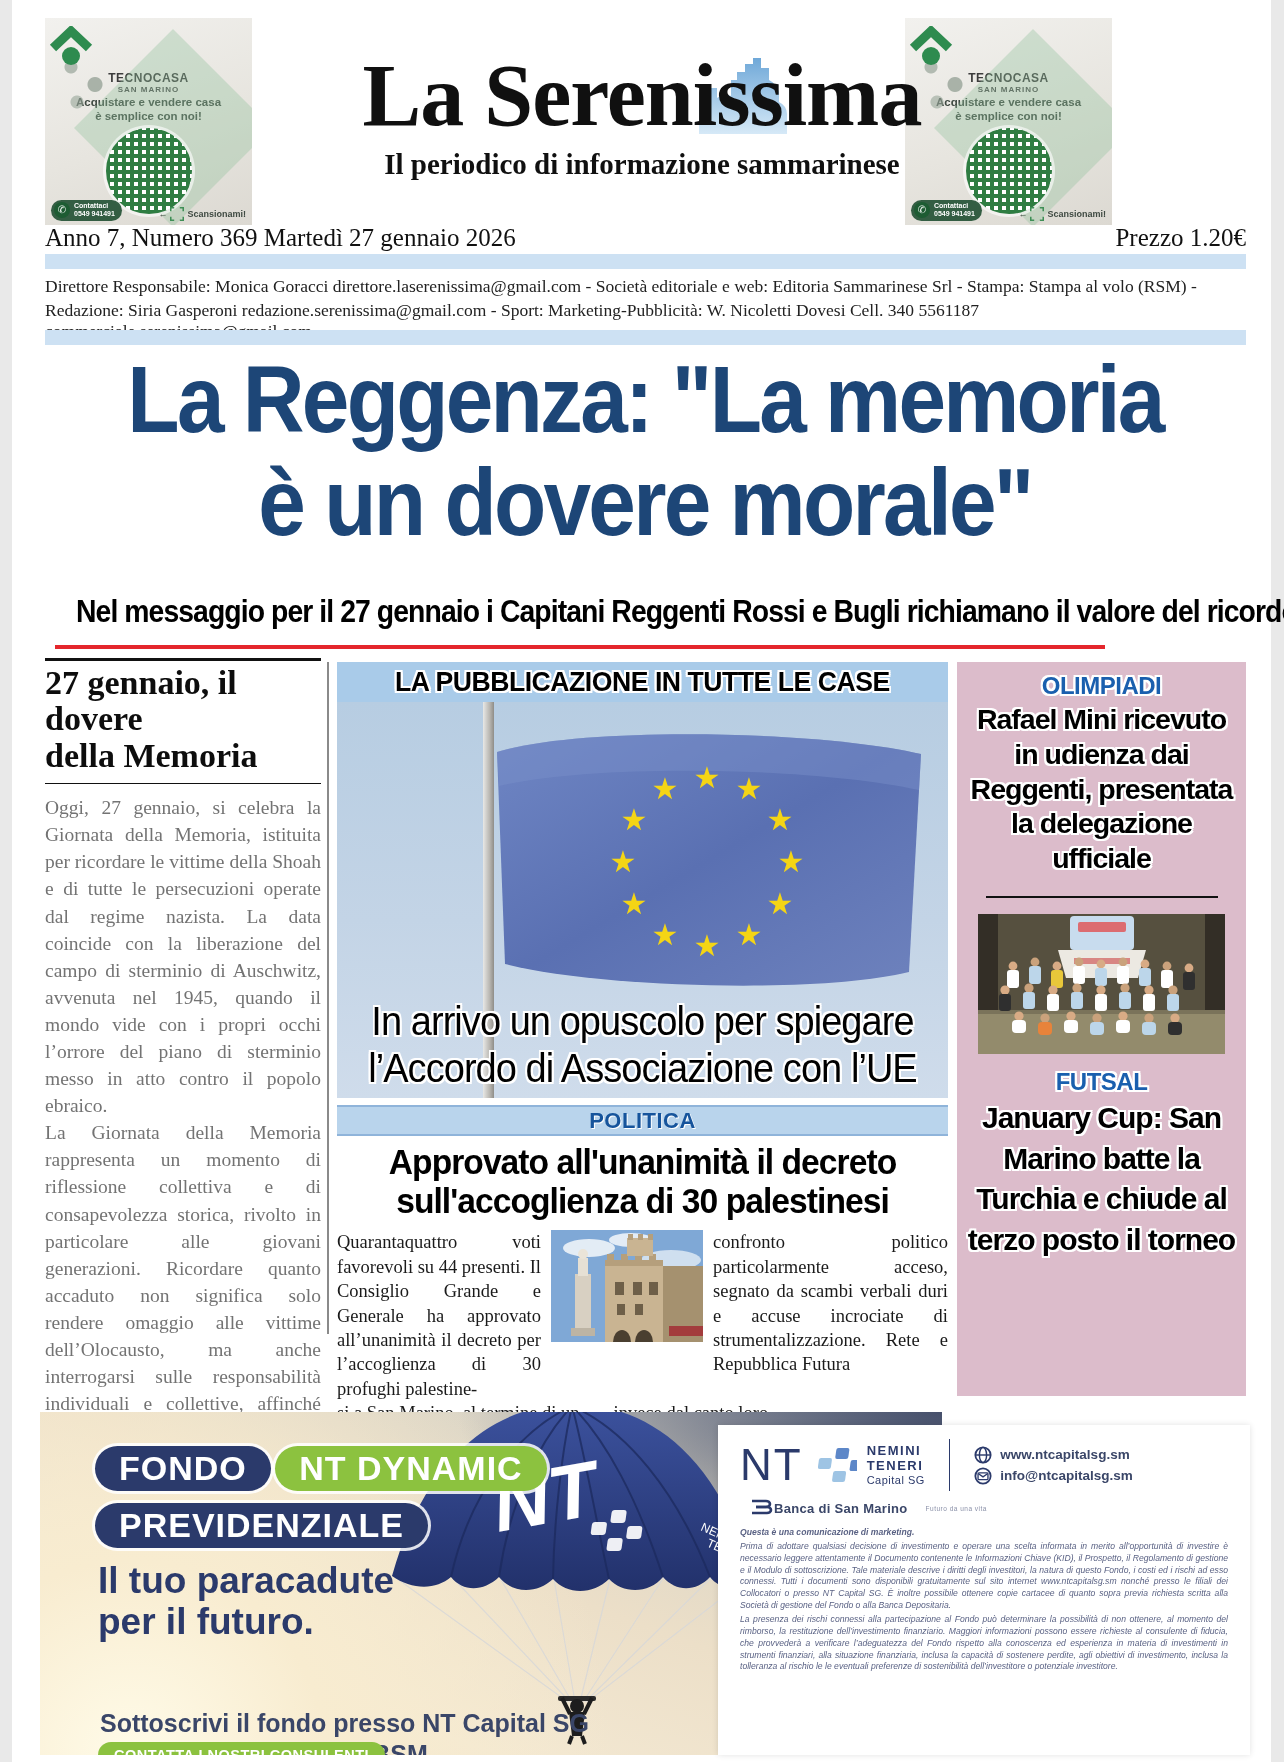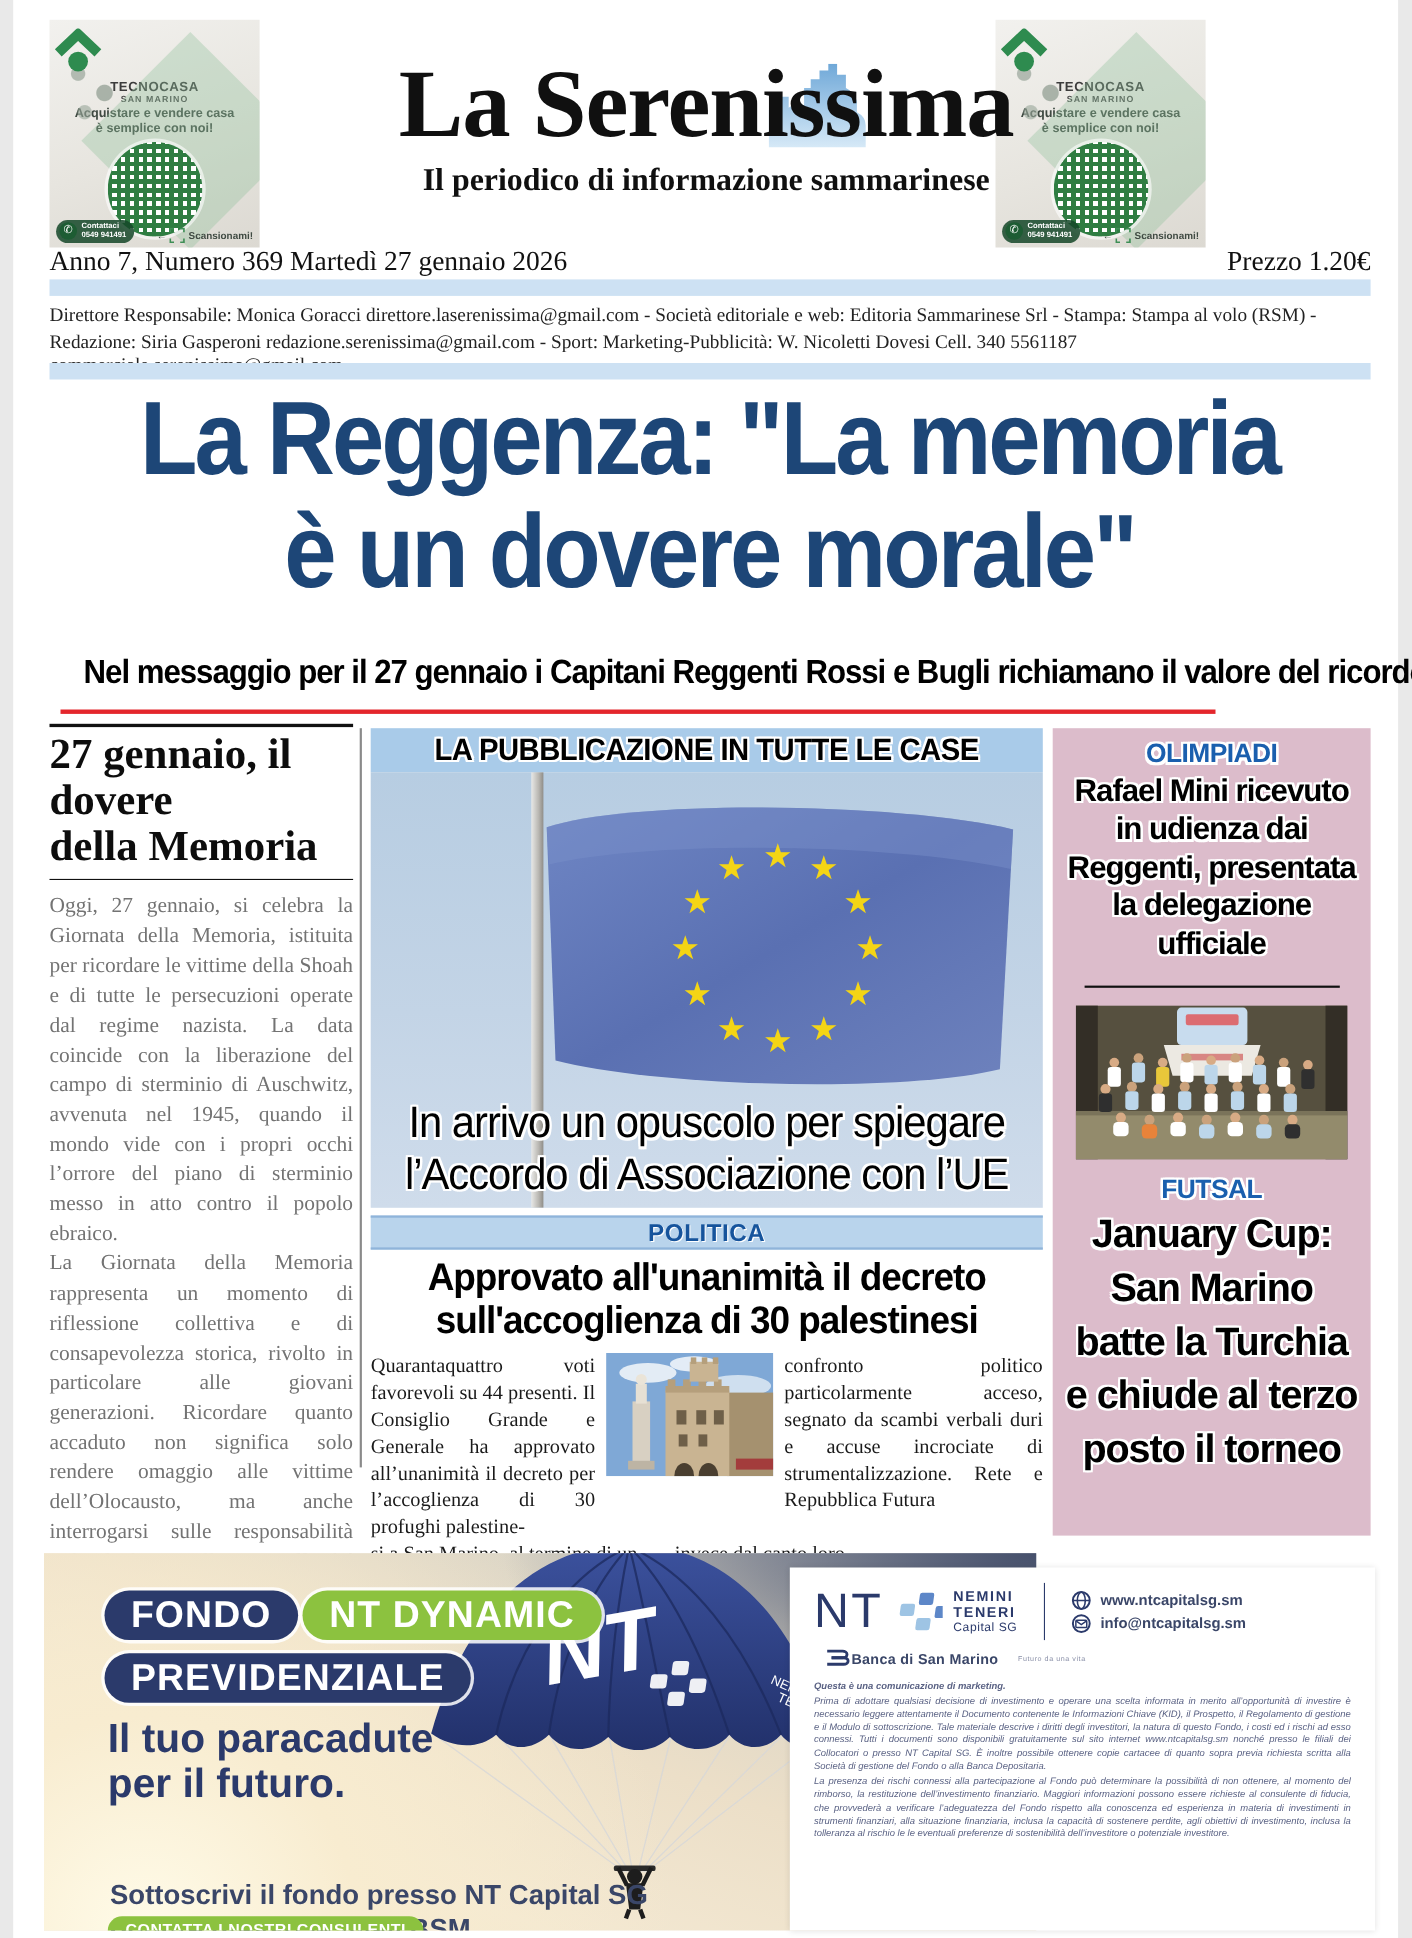--- a/index.html
+++ b/index.html
@@ -7,21 +7,21 @@
     --band_blue:#a9cbe9; --band_blue_light:#cde1f3; --section_blue:#1a5fae;
     --ad_navy:#2b3a6b; --ad_green:#8cc23f; --tecno_green:#2e8b4f;
   }
   *{margin:0;padding:0;box-sizing:border-box;}
   body{background:#d8d8d8;font-family:"Liberation Serif",serif;}
   .page{position:relative;width:1284px;height:1762px;background:#fff;margin:0 auto;overflow:hidden;}
   .edge{position:absolute;top:0;bottom:0;background:#e9e9e9;}
   .edge.l{left:0;width:12px;} .edge.r{right:0;width:13px;}
 
   
-  .tecno{position:absolute;top:18px;width:191px;height:207px;background:linear-gradient(160deg,#f2f1ee 0%,#e7e5df 55%,#dcd9d2 100%);overflow:hidden;font-family:"Liberation Sans",sans-serif;}
+  .tecno{position:absolute;top:18px;width:207px;height:207px;background:linear-gradient(160deg,#f2f1ee 0%,#e7e5df 55%,#dcd9d2 100%);overflow:hidden;font-family:"Liberation Sans",sans-serif;}
   .tecno .diamond{position:absolute;left:58px;top:40px;width:140px;height:140px;background:#8fbf9c;opacity:.35;transform:rotate(45deg);}
   .tecno .blob{position:absolute;left:8px;top:28px;width:60px;height:70px;background:radial-gradient(circle at 30% 30%,#8b9a8e 0 6px,transparent 7px),radial-gradient(circle at 70% 55%,#7d8d80 0 7px,transparent 8px),radial-gradient(circle at 40% 80%,#98a79a 0 6px,transparent 7px);opacity:.6;}
   .tecno .house{position:relative;margin:8px auto 0;width:52px;height:40px;}
   .tecno .brand{text-align:center;font-weight:bold;font-size:12px;color:#3c3c3c;letter-spacing:.5px;margin-top:1px;}
   .tecno .loc{text-align:center;font-weight:bold;font-size:8px;color:#4a4a4a;letter-spacing:1px;}
   .tecno .tag{text-align:center;font-weight:bold;font-size:11.5px;color:#3f4a42;line-height:1.2;margin-top:2px;}
   .tecno .qr{position:relative;margin:4px auto 0;width:86px;height:86px;border-radius:50%;background-color:#fff;
      background-image:repeating-linear-gradient(0deg,#2f7d42 0 4px,transparent 4px 8px),repeating-linear-gradient(90deg,#2f7d42 0 4px,transparent 4px 8px);
      box-shadow:0 0 0 3px rgba(255,255,255,.6);}
   .tecno .foot{position:absolute;left:0;right:0;bottom:4px;display:flex;justify-content:space-between;align-items:flex-end;padding:0 6px;}
@@ -44,21 +44,21 @@
   .lead-h{position:absolute;left:30px;right:24px;top:348px;text-align:center;color:var(--accent_blue);font-family:"Liberation Sans",sans-serif;font-weight:bold;font-size:95px;line-height:1.08;letter-spacing:-3px;}
   .lead-h span{display:block;transform:scaleX(.9);transform-origin:center;white-space:nowrap;}
   .lead-sub{position:absolute;left:30px;right:24px;top:594px;text-align:center;color:#000;font-family:"Liberation Sans",sans-serif;font-weight:bold;font-size:30.5px;letter-spacing:-1px;}
   .lead-sub span{display:inline-block;transform:scaleX(.93);transform-origin:center;white-space:nowrap;}
   .red-rule{position:absolute;left:55px;top:645px;width:1050px;height:4px;background:var(--accent_red);}
 
   
   .colL{position:absolute;left:45px;top:658px;width:276px;}
   .rule-b{height:2.5px;background:#111;}
   .rule-t{height:1.5px;background:#111;}
-  .colL h2{font-size:39px;font-weight:bold;line-height:1.08;color:#0d0d0d;padding:4px 0 8px;}
+  .colL h2{font-size:34px;font-weight:bold;line-height:1.08;color:#0d0d0d;padding:4px 0 8px;}
   .colL .body{font-size:19.5px;line-height:1.39;text-align:justify;color:#737373;margin-top:10px;}
   .colL .body p+p{margin-top:0;}
   .vrule{position:absolute;left:327px;top:662px;height:672px;width:1.5px;background:#8a8a8a;}
 
   
   .colC{position:absolute;left:337px;top:662px;width:611px;}
   .kicker{height:40px;background:var(--band_blue);display:flex;align-items:center;justify-content:center;}
   .kicker span{font-family:"Liberation Sans",sans-serif;font-weight:bold;font-size:28px;color:#000;letter-spacing:-.5px;transform:scaleX(.95);white-space:nowrap;
     text-shadow:-2px -2px 0 #fff,2px -2px 0 #fff,-2px 2px 0 #fff,2px 2px 0 #fff,0 2px 0 #fff,0 -2px 0 #fff,2px 0 0 #fff,-2px 0 0 #fff;}
   .photo-eu{position:relative;height:396px;background:linear-gradient(180deg,#b7cde2 0%,#c3d4e6 55%,#cfdceb 100%);overflow:hidden;}
@@ -418,21 +418,21 @@
             <circle cx="5" cy="4" r="4.6" fill="#caa27c"></circle>
             <rect x="-2" y="8" width="14" height="13" rx="4" fill="#bcd6ea"></rect>
           </g>
         <g transform="translate(192,100)">
             <circle cx="5" cy="4" r="4.6" fill="#d8ab85"></circle>
             <rect x="-2" y="8" width="14" height="13" rx="4" fill="#2f2f2f"></rect>
           </g>
       </g>
     </svg>
     <div class="sec-label futsal-label">FUTSAL</div>
-    <div class="side-title" style="font-size:36px;line-height:1.35;">January Cup: San Marino batte la Turchia e chiude al terzo posto il torneo</div>
+    <div class="side-title" style="font-size:30px;line-height:1.35;">January Cup: San Marino batte la Turchia e chiude al terzo posto il torneo</div>
   </div>
 
   <div class="ad">
     <div class="photo">
       <svg class="chute" viewBox="0 0 405 335">
         <defs>
             <linearGradient id="pg" x1="0" y1="0" x2="0" y2="1">
           <stop offset="0" stop-color="#3c529e"></stop>
               <stop offset="1" stop-color="#22316b"></stop>
         </linearGradient>

